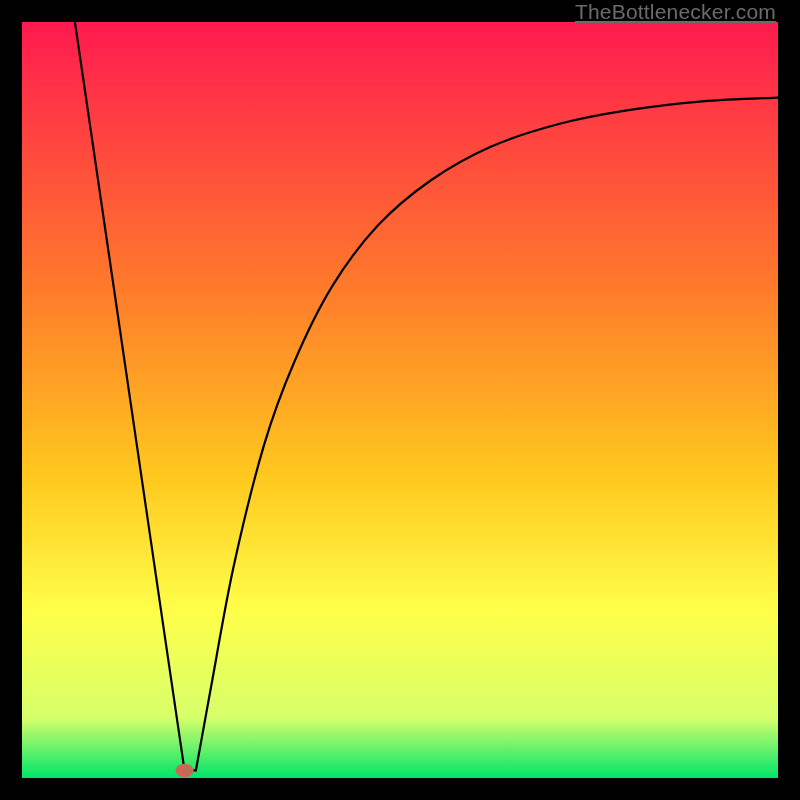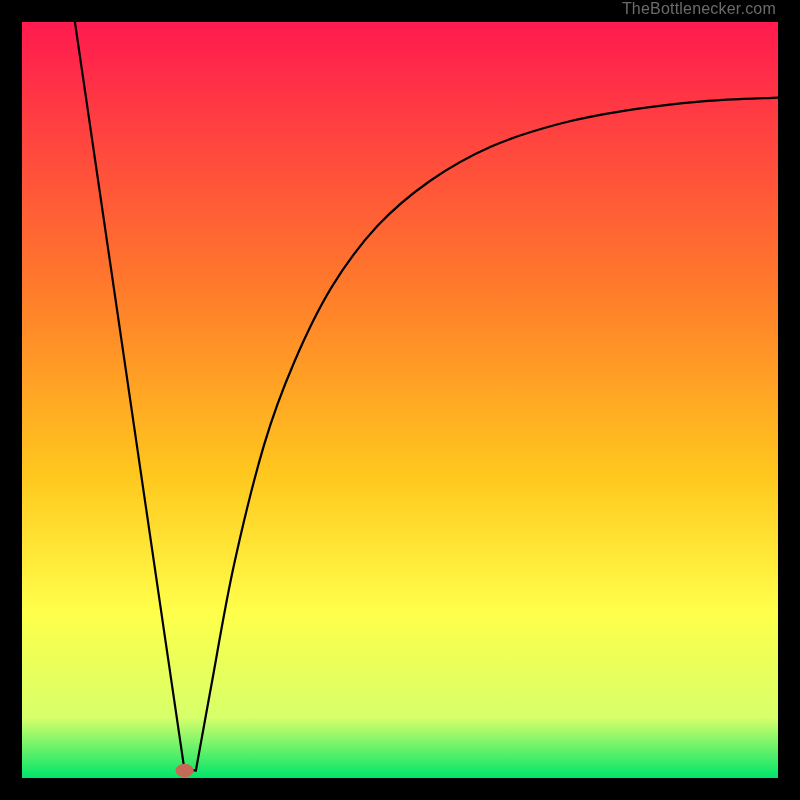--- a/index.html
+++ b/index.html
@@ -22,25 +22,26 @@
     left: 22px;
     top: 22px;
     width: 756px;
     height: 756px;
   }
   .watermark {
     position: absolute;
     top: 0px;
     right: 24px;
     color: #6b6b6b;
-    font-size: 16px;
+    font-size: 21px;
     font-weight: 400;
     letter-spacing: 0.2px;
     z-index: 10;
     user-select: none;
+    text-decoration: underline;
   }
   svg {
     display: block;
   }
 </style>
 </head>
 <body>
 
 <div class="frame">
 

